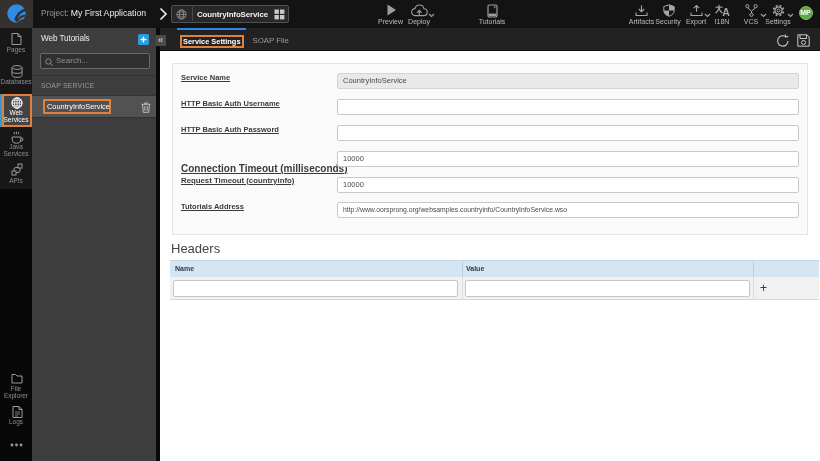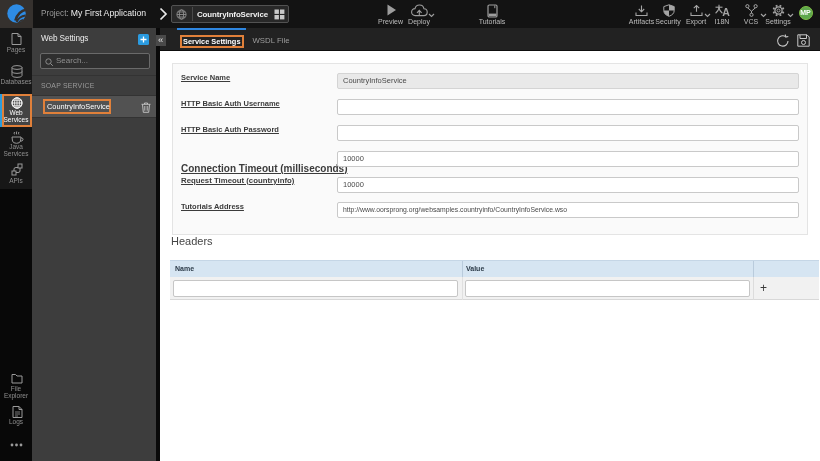--- a/index.html
+++ b/index.html
@@ -42,21 +42,21 @@
 #collapsebtn { position:absolute; left:156px; top:35px; width:9.5px; height:11px; background:#4a4a4a; color:#e3e3e3; font-size:9.5px; line-height:10px; text-align:center; }
 #tab1 { position:absolute; left:179.5px; top:35px; width:64.5px; height:13px; border:2px solid #e0803a; text-align:center; }
 #tab1 span { font-size:7.4px; font-weight:bold; color:#fff; line-height:9px; display:block; white-space:nowrap; }
 #tab2 { position:absolute; left:252.5px; top:36px; font-size:7.8px; color:#9e9e9e; }
 
 #formpanel { position:absolute; left:172px; top:63px; width:636px; height:172px; background:#fafafa; border:1px solid #e4e4e4; }
 .flabel { position:absolute; left:8px; font-size:7.5px; font-weight:bold; color:#3b3b3b; white-space:nowrap;text-decoration:underline; }
 .finput { position:absolute; left:164px; width:462px; height:16px; background:#fff; border:1px solid #c9c9c9; border-radius:2px; font-size:7.5px; color:#4a4a4a; line-height:14px; padding-left:5px; white-space:nowrap; }
 .finput.dis { background:#e9e9e9; border-color:#d4d4d4; }
 
-#headers { position:absolute; left:171px; top:235px; font-size:11px; color:#454545; }
+#headers { position:absolute; left:171px; top:241px; font-size:13px; color:#454545; }
 #thead { position:absolute; left:170px; top:260px; width:649px; height:16.5px; background:#d6e5f2; border-top:1px solid #c5d6e6; }
 #thead .v1 { position:absolute; left:292px; top:0; width:1px; height:16.5px; background:#b9cbdc; }
 #thead .v2 { position:absolute; left:583px; top:0; width:1px; height:16.5px; background:#b9cbdc; }
 #thead span { position:absolute; top:4px; font-size:7px; font-weight:bold; color:#2b3a48; }
 #tbody { position:absolute; left:170px; top:276.5px; width:649px; height:23.5px; background:#f1f1f1; border-bottom:1px solid #d8d8d8; }
 #tbody .v1 { position:absolute; left:292px; top:0; width:1px; height:23.5px; background:#e0e0e0; }
 #tbody .v2 { position:absolute; left:583px; top:0; width:1px; height:23.5px; background:#dcdcdc; }
 .tinput { position:absolute; top:3.5px; height:16.5px; background:#fff; border:1px solid #c6c6c6; border-radius:2px; }
 #plus { position:absolute; left:586px; top:1px; width:20px; height:21px; font-size:12px; color:#3a3a3a; text-align:left; line-height:21px; padding-left:4px; }
 </style>
@@ -251,21 +251,21 @@
 </svg>
 <div class="slbl" style="top:417.5px">Logs</div>
 
 <svg style="left:10px; top:443px" width="13" height="4" viewBox="0 0 13 4">
   <circle cx="2" cy="2" r="1.4" fill="#9a9a9a"></circle>
   <circle cx="6.5" cy="2" r="1.4" fill="#9a9a9a"></circle>
   <circle cx="11" cy="2" r="1.4" fill="#9a9a9a"></circle>
 </svg>
 
 <div id="panel"></div>
-<div id="paneltitle">Web Settings</div>
+<div id="paneltitle">Web Tutorials</div>
 <div id="plusbtn"></div>
 <svg style="left:140px; top:36px" width="7" height="7" viewBox="0 0 7 7">
   <path d="M3.5 0.5 L3.5 6.5 M0.5 3.5 L6.5 3.5" stroke="#fff" stroke-width="1.3"></path>
 </svg>
 <div id="searchbox">
     <span>Search...</span>
   </div>
 <svg style="left:44.5px; top:57.5px" width="9" height="9" viewBox="0 0 9 9">
   <circle cx="3.5" cy="3.5" r="2.7" fill="none" stroke="#939393" stroke-width="0.9"></circle>
   <line x1="5.6" y1="5.6" x2="7.8" y2="7.8" stroke="#939393" stroke-width="1"></line>
@@ -287,21 +287,21 @@
   </g>
 </svg>
 <div id="blackstrip"></div>
 
 <div id="tabbar"></div>
 <div id="bluetab"></div>
 <div id="collapsebtn">«</div>
 <div id="tab1">
     <span>Service Settings</span>
   </div>
-<div id="tab2">WSDL File</div>
+<div id="tab2">SOAP File</div>
 
 <svg style="left:776px; top:33.5px" width="14" height="14" viewBox="0 0 14 14">
   <path d="M12 7 A5.2 5.2 0 1 1 9.5 2.5" fill="none" stroke="#c9c9c9" stroke-width="1.1"></path>
   <path d="M9.3 0.5 L9.8 3 L12.3 2.5" fill="none" stroke="#c9c9c9" stroke-width="1.1"></path>
 </svg>
 
 <svg style="left:797px; top:34px" width="13" height="13" viewBox="0 0 13 13">
   <g fill="none" stroke="#c9c9c9" stroke-width="1">
     <path d="M0.8 0.8 L10 0.8 L12.2 3 L12.2 12.2 L0.8 12.2 Z"></path>
     <path d="M3 1 L3 4.5 L9.5 4.5 L9.5 1"></path>

